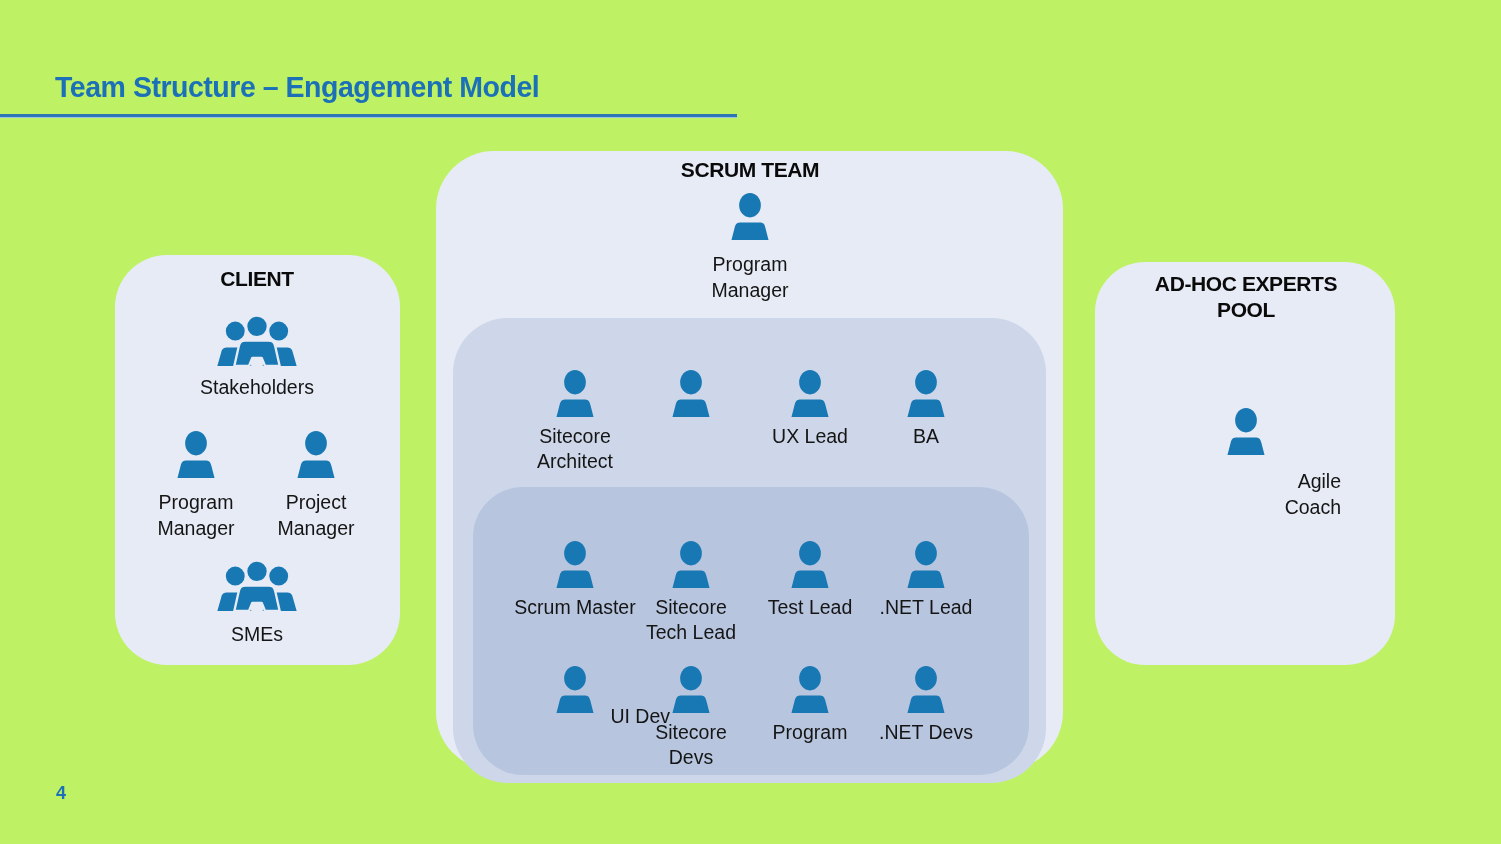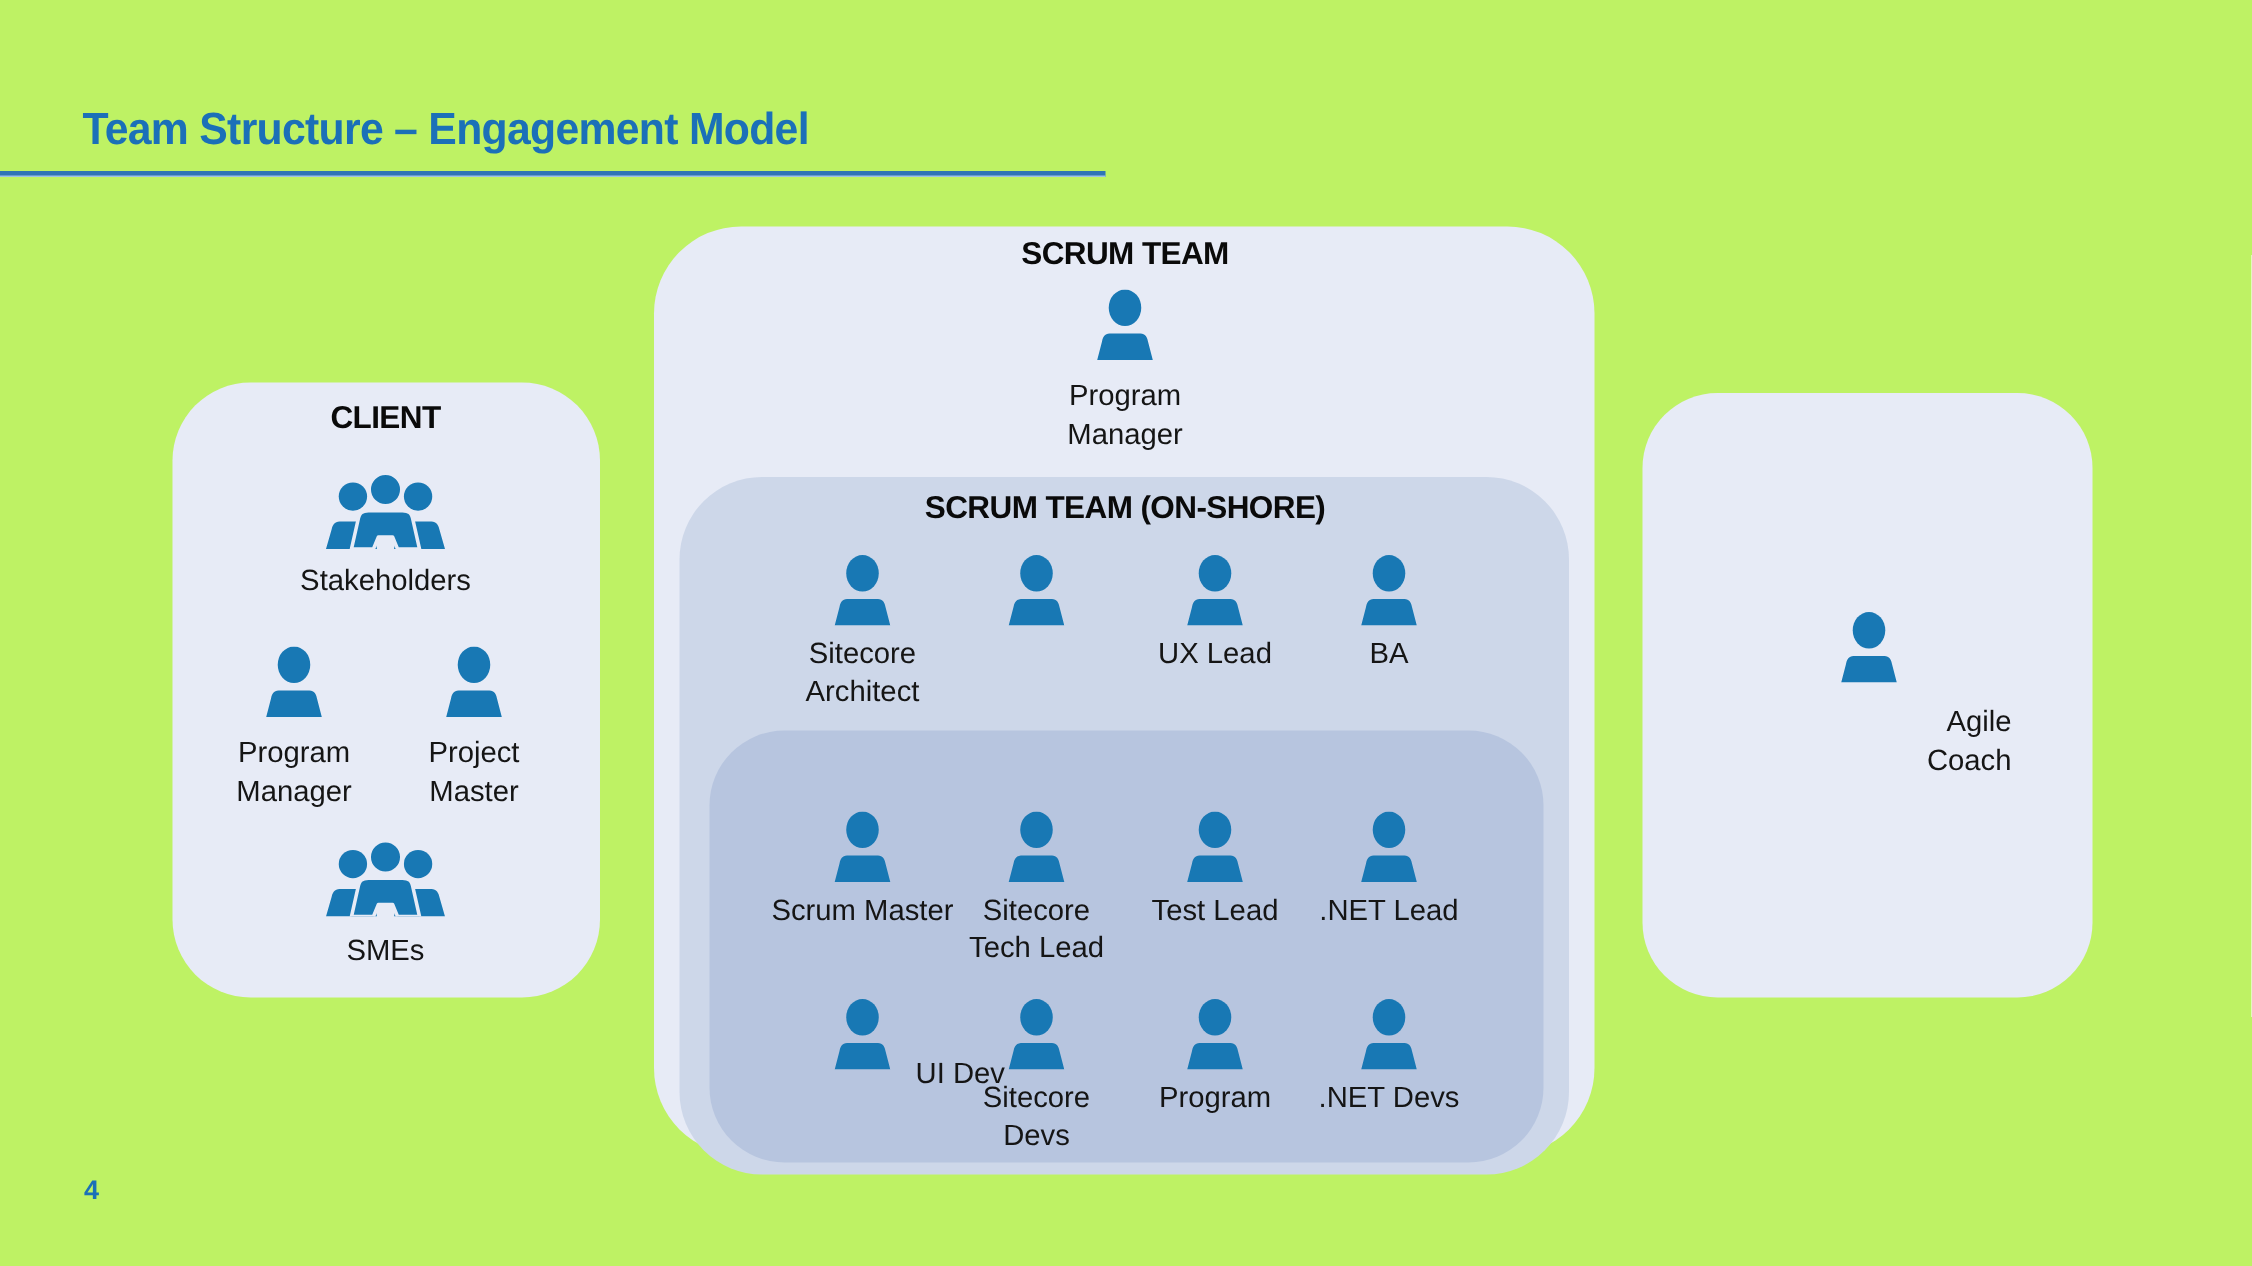--- a/index.html
+++ b/index.html
@@ -81,42 +81,41 @@
       </svg>
   </div>
   <div class="icon" style="left:316px;top:431px;">
     <svg width="44" height="47" viewBox="0 0 48 52">
         <use href="#def-person"></use>
       </svg>
   </div>
   <div class="role-label lh26" style="left:196px;top:489px;">Program
 Manager</div>
   <div class="role-label lh26" style="left:316px;top:489px;">Project
-Master</div>
+Manager</div>
   <div class="icon" style="left:257px;top:560px;">
     <svg width="95" height="51" viewBox="0 0 100 54">
         <use href="#def-group"></use>
       </svg>
   </div>
   <div class="role-label lh26" style="left:257px;top:621px;">SMEs</div>
 
   <div class="box box-light box-scrum-outer"></div>
   <div class="box box-medium box-scrum-onshore"></div>
   <div class="box box-dark box-scrum-offshore"></div>
 
   <div class="box-header" style="left:750px;top:157px;">SCRUM TEAM</div>
   <div class="icon" style="left:750px;top:193px;">
     <svg width="44" height="47" viewBox="0 0 48 52">
         <use href="#def-person"></use>
       </svg>
   </div>
   <div class="role-label lh26" style="left:750px;top:251px;">Program
 Manager</div>
 
-  <div class="box-header" style="left:750px;top:326px;">SCRUM TEAM (ON-SHORE)</div>
   <div class="icon" style="left:575px;top:370px;">
     <svg width="44" height="47" viewBox="0 0 48 52">
         <use href="#def-person"></use>
       </svg>
   </div>
   <div class="icon" style="left:691px;top:370px;">
     <svg width="44" height="47" viewBox="0 0 48 52">
         <use href="#def-person"></use>
       </svg>
   </div>
@@ -181,20 +180,22 @@
         <use href="#def-person"></use>
       </svg>
   </div>
   <div class="role-label" style="left:575px;top:704px;text-align:right;">UI Dev</div>
   <div class="role-label" style="left:691px;top:720px;">Sitecore
 Devs</div>
   <div class="role-label" style="left:810px;top:720px;">Program</div>
   <div class="role-label" style="left:926px;top:720px;">.NET Devs</div>
 
   <div class="box box-light box-adhoc"></div>
+  <div class="box-header" style="left:1246px;top:271px;">AD-HOC EXPERTS
+POOL</div>
   <div class="icon" style="left:1246px;top:408px;">
     <svg width="44" height="47" viewBox="0 0 48 52">
         <use href="#def-person"></use>
       </svg>
   </div>
   <div class="role-label lh26" style="left:1246px;top:468px;text-align:right;">Agile
 Coach</div>
 
   <div class="page-number">4</div>
 </div>

